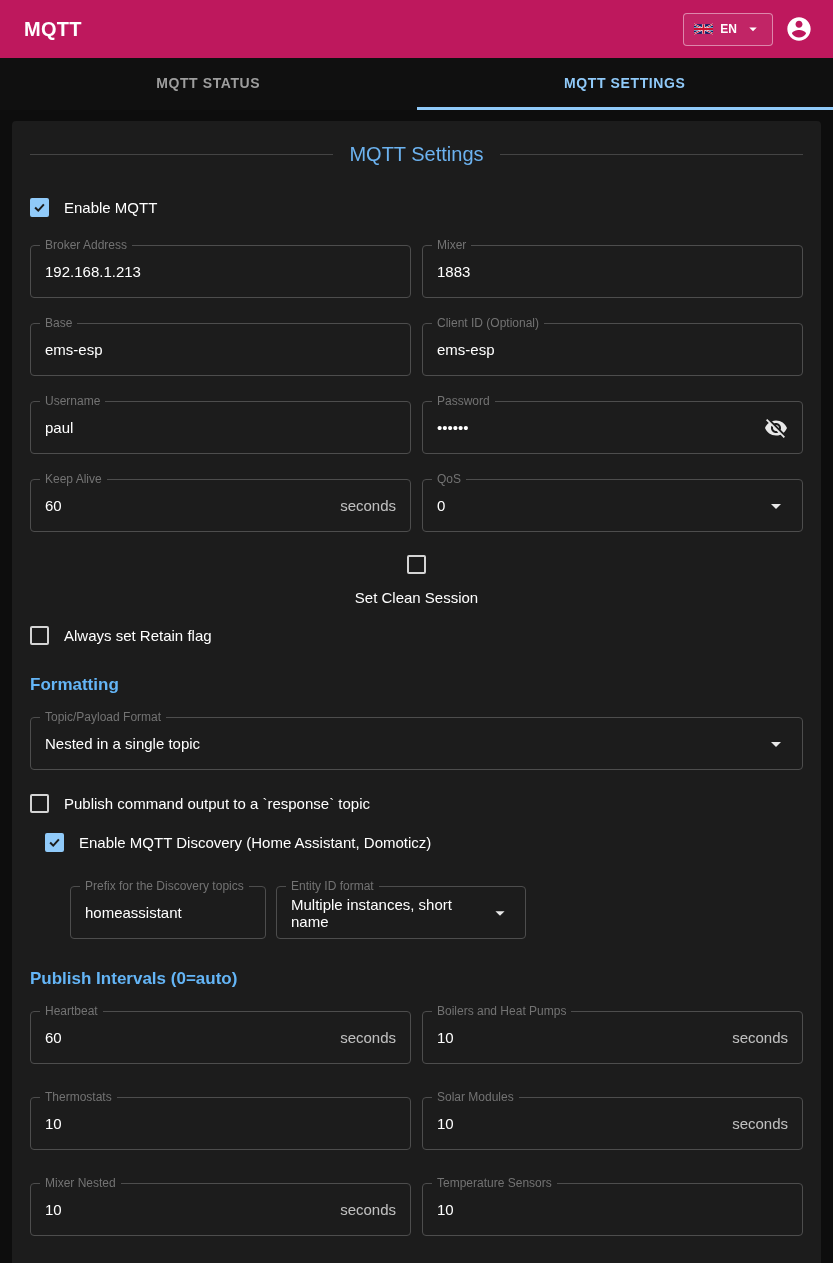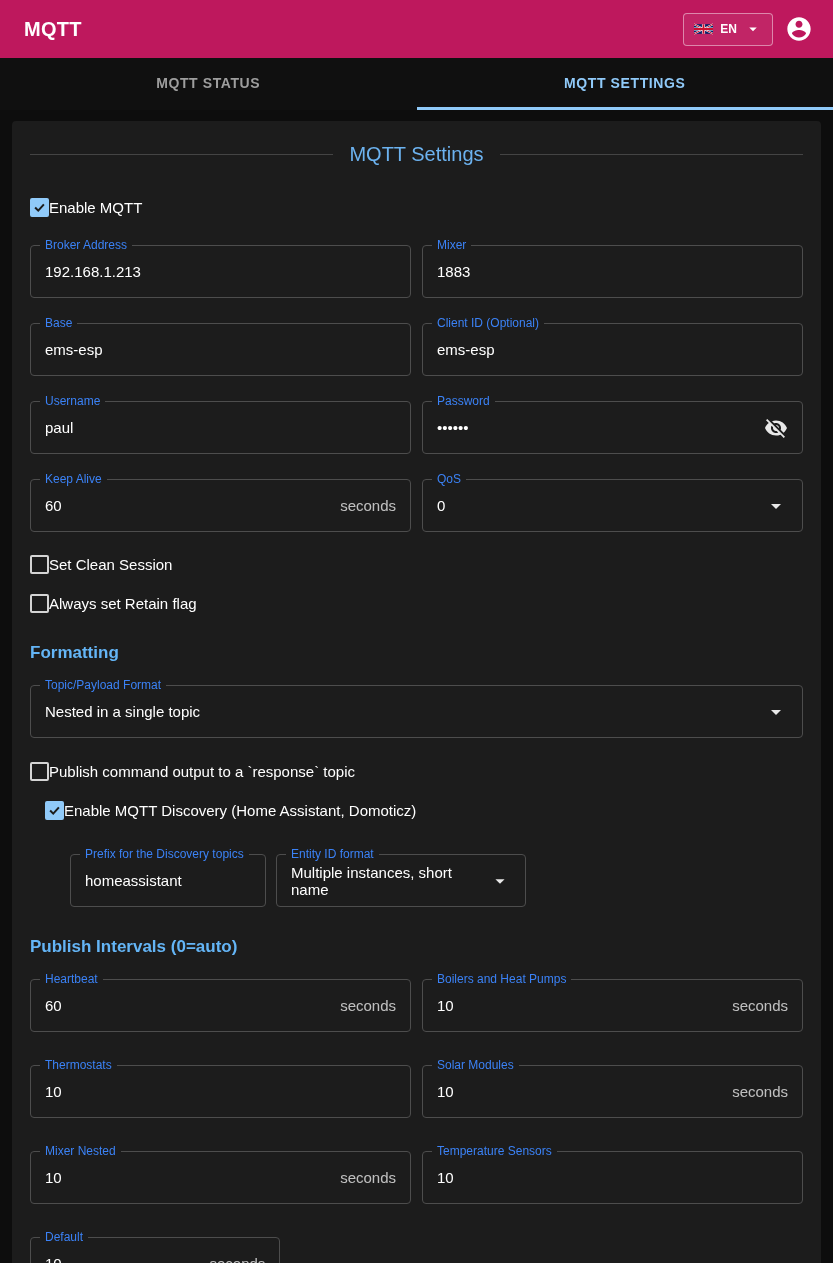--- a/index.html
+++ b/index.html
@@ -55,21 +55,21 @@
     color:#6cb2ef; font-size:20px; font-weight:400;
     margin:4px 0 32px 0;
   }
   .sec-title::before, .sec-title::after {
     content:""; flex:1; height:1px; background:rgba(255,255,255,0.18);
   }
 
   .sub-head { color:#64b5f6; font-size:17px; font-weight:700; }
 
   
-  .cbrow { display:flex; align-items:center; gap:0; cursor:pointer; }
+  .cbrow { display:flex; align-items:center; gap:15px; cursor:pointer; }
   .cb {
     width:19px; height:19px; flex:0 0 19px;
     border:2px solid #d4d4d4; border-radius:2px; background:transparent;
   }
   .cb.checked {
     background:#90caf9; border-color:#90caf9;
     display:flex; align-items:center; justify-content:center;
   }
   .cb.checked svg { display:block; }
   .cb-label { font-size:15px; color:#fff; }
@@ -79,41 +79,41 @@
     position:relative;
     border:1px solid #4d4d4d; border-radius:4px;
     height:53px;
     display:flex; align-items:center;
     padding:0 14px;
     background:#1c1c1c;
   }
   .tfield > label {
     position:absolute; top:-8px; left:9px;
     background:#1c1c1c; padding:0 5px;
-    font-size:12px; color:#3b82f6; white-space:nowrap; line-height:14px;
+    font-size:12px; color:#737373; white-space:nowrap; line-height:14px;
   }
   .tfield input {
     flex:1; min-width:0;
     background:transparent; border:none; outline:none;
     color:#fff; font-size:15px; font-family:inherit; padding:0;
   }
   .adorn { color:rgba(255,255,255,0.72); font-size:15px; margin-left:8px; white-space:nowrap; }
   .sel-value { flex:1; color:#fff; font-size:15px; }
   .tfield.select { cursor:pointer;justify-content:center; }
   .sel-arrow svg { display:block; fill:rgba(255,255,255,0.9); }
   .eye-btn { cursor:pointer; margin-left:8px; }
   .eye-btn svg { display:block; fill:#e8e8e8; }
 
   
   .grid2 { display:grid; grid-template-columns:1fr 1fr; column-gap:11px; row-gap:25px; }
   .grid3 { display:grid; grid-template-columns:1fr 1fr; column-gap:11px; row-gap:33px; }
 
   .mb-enable { margin-bottom:28px; }
   .mb-grid2  { margin-bottom:23px; }
-  .cb-clean  { margin-bottom:20px; }
+  .cb-clean  { margin-bottom:20px;flex-direction:column; }
   .cb-retain { margin-bottom:0; }
   .fmt-head  { margin:30px 0 22px 0; }
   .topic-field { margin-bottom:24px; }
   .cb-response { margin-bottom:20px; }
   .cb-discovery { margin-bottom:0;padding-left:15px; }
   .disc-row { display:flex; gap:10px; margin:34px 0 0 -8px;padding-left:48px; }
   .prefix-field { width:196px; }
   .entity-field { width:250px; }
   .int-head { margin:30px 0 22px 0; }
   .default-row { margin-top:33px; width:calc((100% - 22px)/3); }

